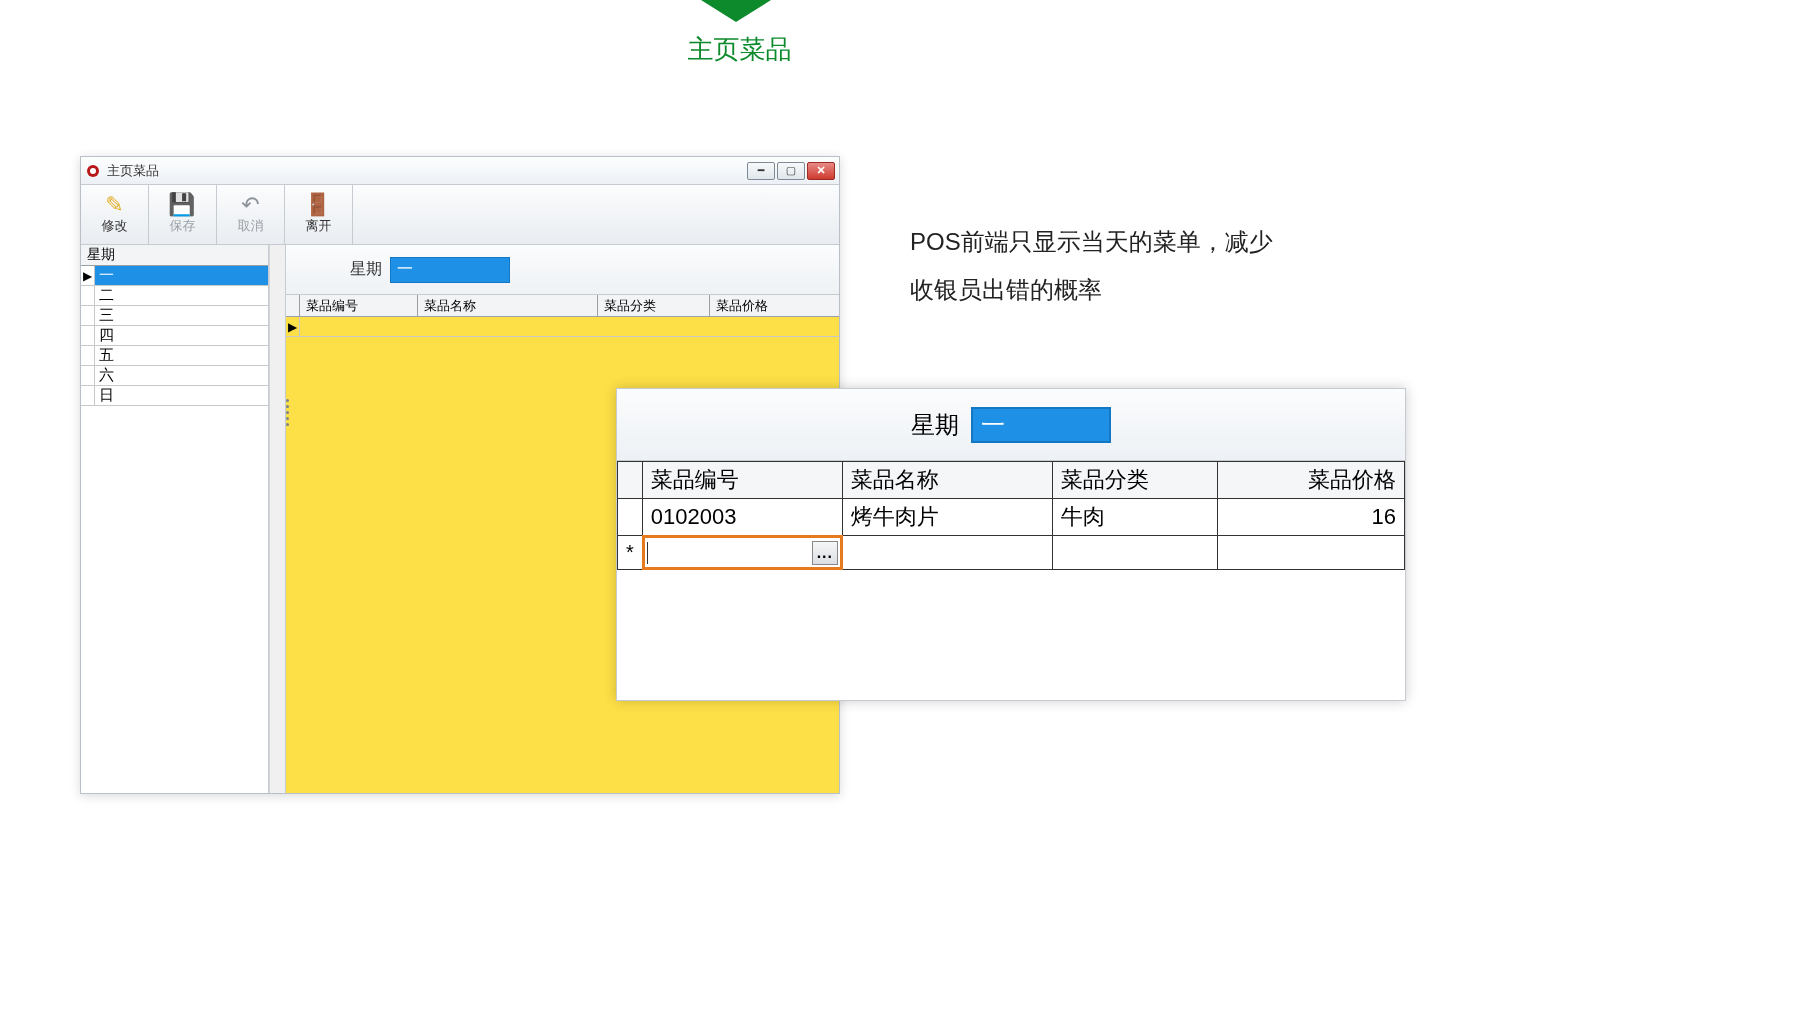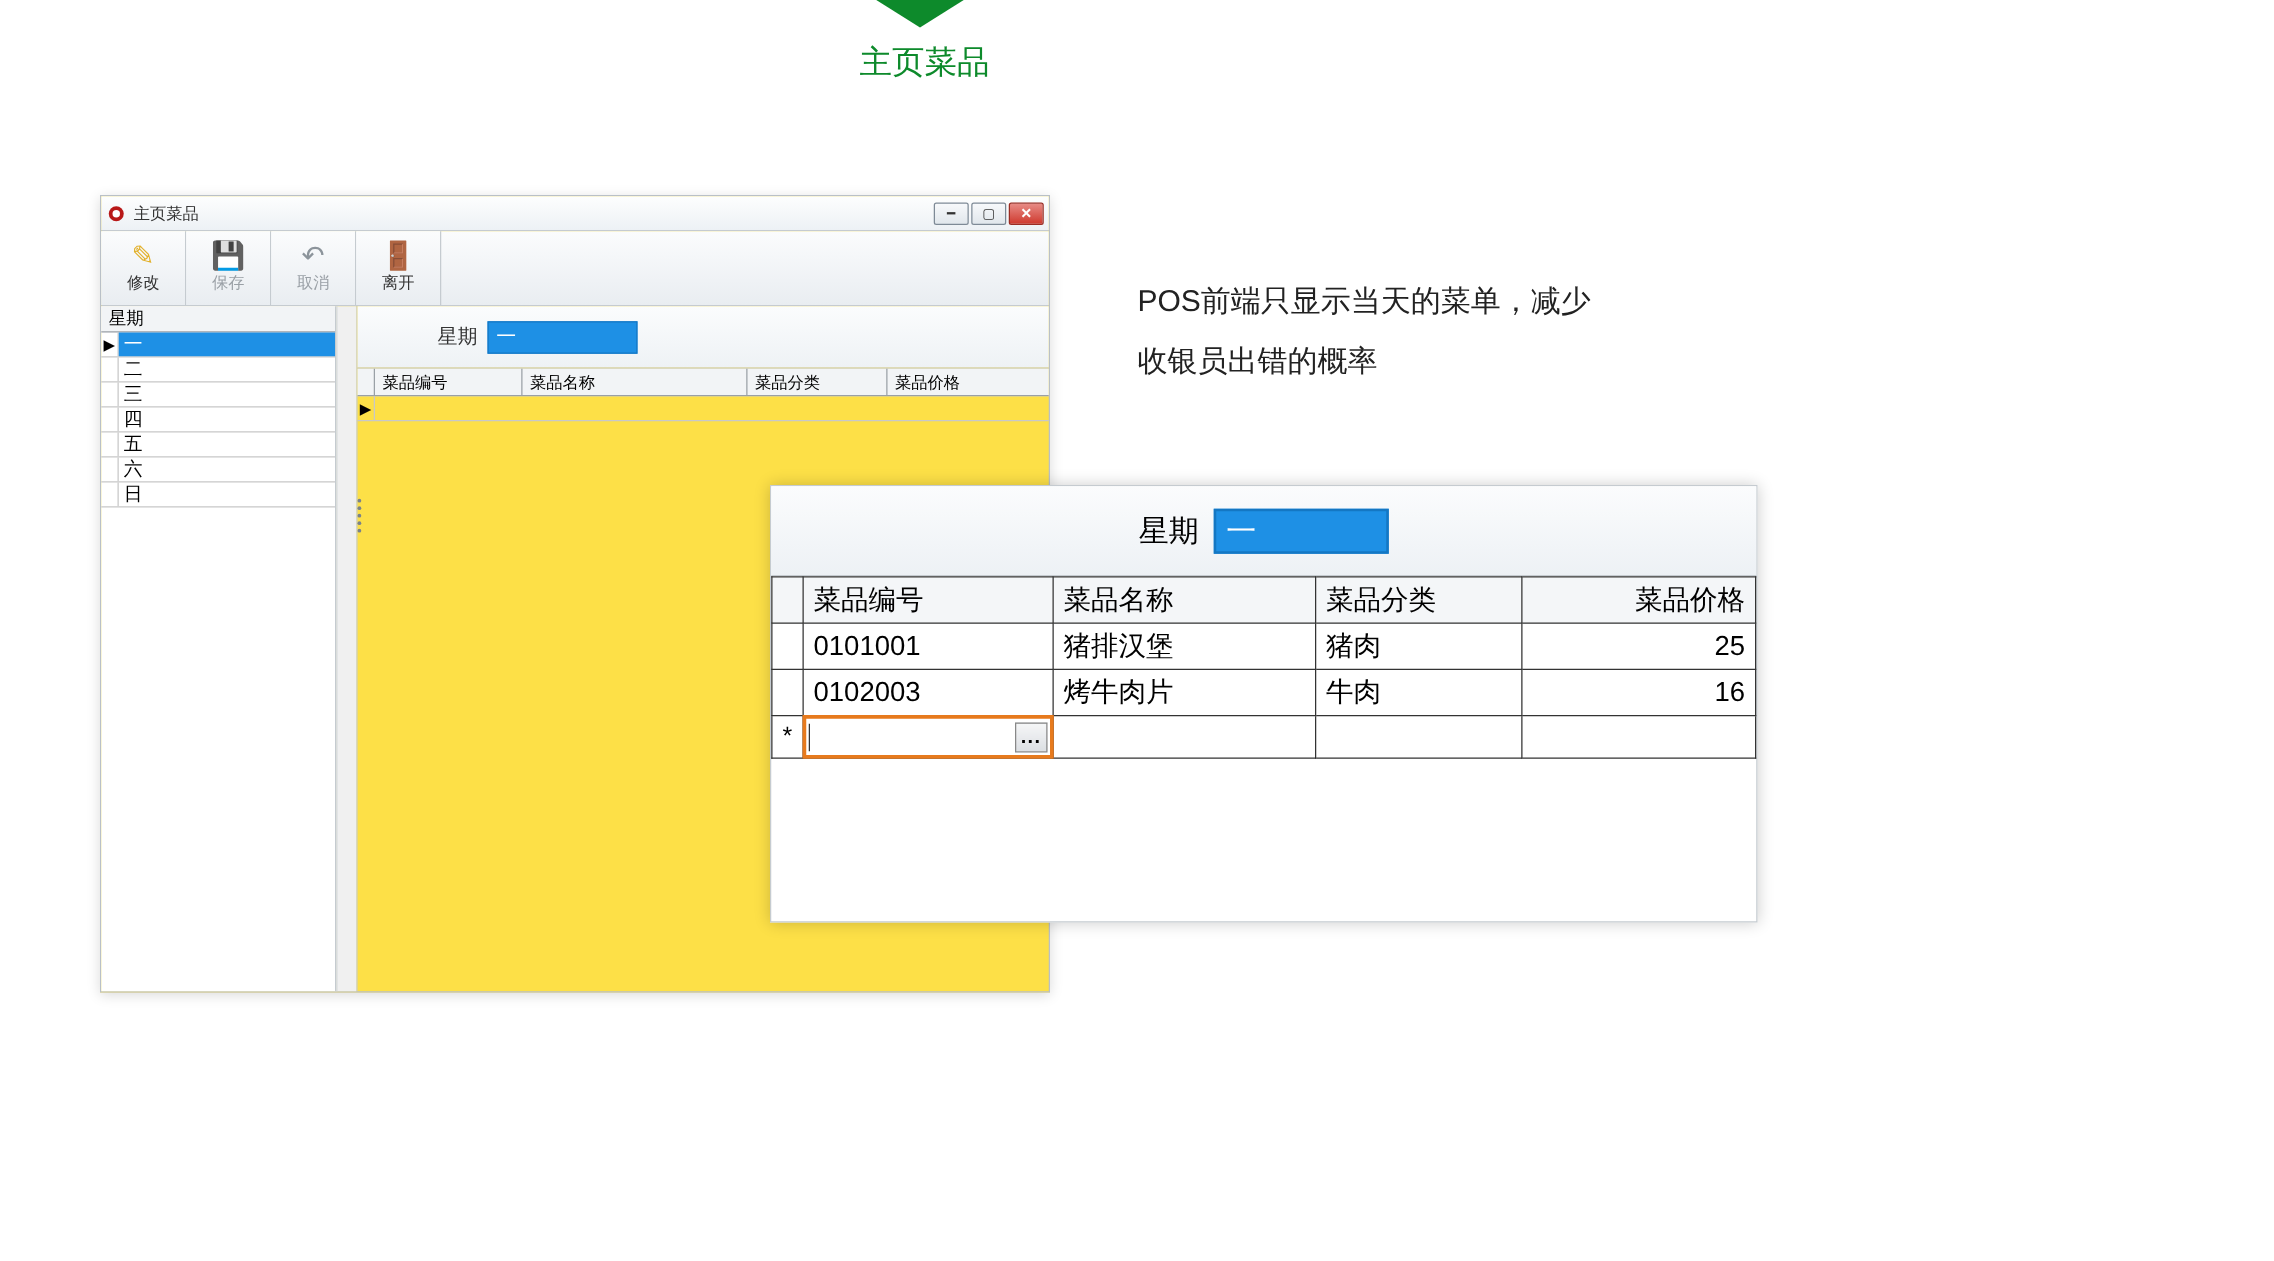--- a/index.html
+++ b/index.html
@@ -453,27 +453,20 @@
     <thead>
       <tr>
         <th class="corner2"></th>
         <th class="dc1">菜品编号</th>
         <th class="dc2">菜品名称</th>
         <th class="dc3">菜品分类</th>
         <th class="dc4">菜品价格</th>
       </tr>
     </thead>
     <tbody>
-      <tr>
-        <td class="corner2"></td>
-        <td class="dc1">0101001</td>
-        <td class="dc2">猪排汉堡</td>
-        <td class="dc3">猪肉</td>
-        <td class="dc4">25</td>
-      </tr>
       <tr>
         <td class="corner2"></td>
         <td class="dc1">0102003</td>
         <td class="dc2">烤牛肉片</td>
         <td class="dc3">牛肉</td>
         <td class="dc4">16</td>
       </tr>
       <tr class="newrow">
         <td class="corner2">*</td>
         <td class="dc1 newcell">

